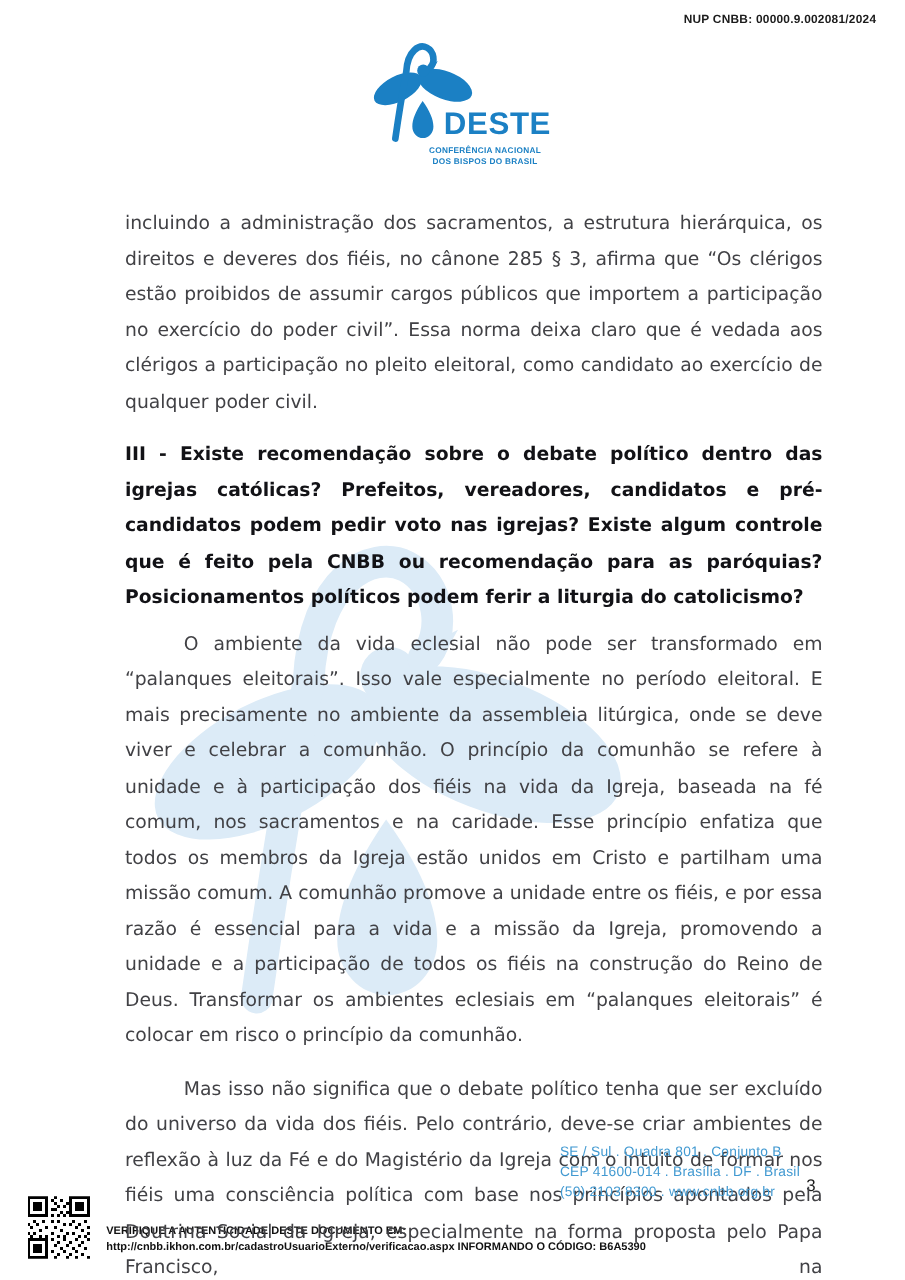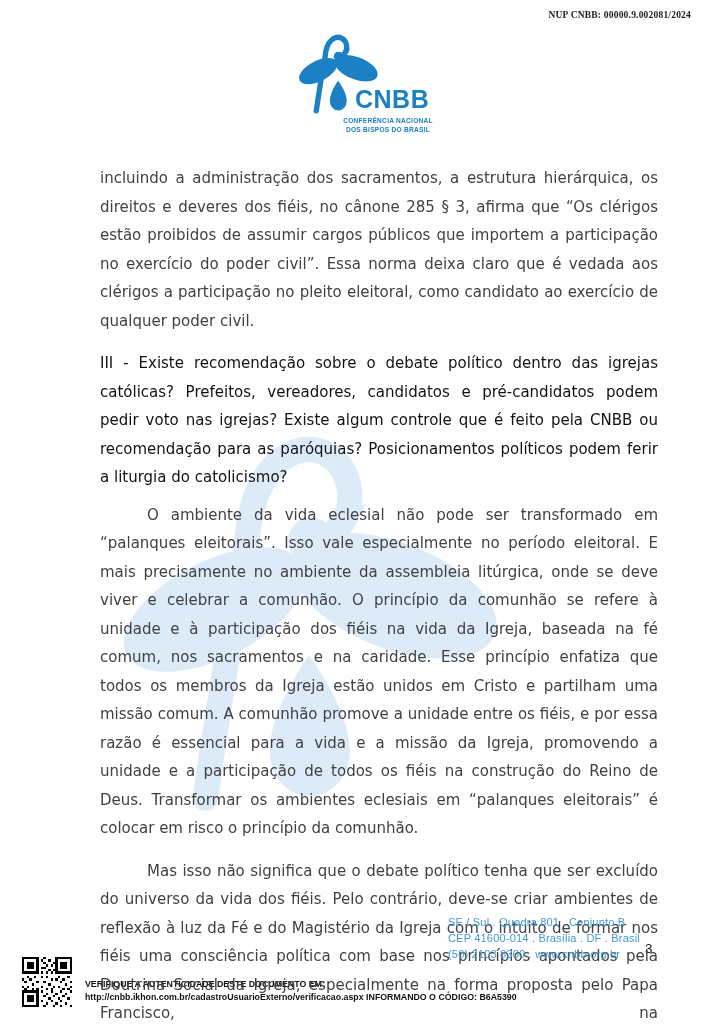--- a/index.html
+++ b/index.html
@@ -5,22 +5,22 @@
   html,body{margin:0;padding:0;background:#ffffff;}
   .page{
     position:relative;
     width:724px;height:1024px;
     background:#ffffff;
     overflow:hidden;
     font-family:"DejaVu Sans",sans-serif;
   }
   
   .nup{
-    position:absolute;top:10px;right:33px;
-    font-family:Liberation Serif, serif;
+    position:absolute;top:10px;right:23px;
+    font-family:Liberation Sans, sans-serif;
     font-size:9.5px;font-weight:bold;color:#1c1c1c;
     letter-spacing:.2px;
   }
   
   .logo{position:absolute;left:293px;top:30px;width:145px;height:110px;}
   .logo .dove{position:absolute;left:0;top:2px;width:97px;height:83px;}
   .logo .acronym{
     position:absolute;left:62px;top:57px;
     font-family:"Liberation Sans",sans-serif;
     font-weight:bold;font-size:25px;line-height:25px;
@@ -40,21 +40,21 @@
   
   .textblock{
     position:absolute;left:100px;top:164px;width:558px;z-index:1;
     color:#414145;
     font-size:15px;line-height:28.5px;
     text-align:justify;
   }
   .textblock p{margin:0;}
   .para-gap1{margin-top:14px !important;}
   .para-gap2{margin-top:9px !important;}
-  .heading{font-weight:normal;color:#121216;}
+  .heading{font-weight:bold;color:#121216;}
   .indent{text-indent:47px;}
   .last-just{text-align-last:justify;}
   
   .footer{
     position:absolute;right:84px;top:914px;z-index:1;
     font-family:"Liberation Sans",sans-serif;
     font-size:11px;line-height:16px;color:#4199d1;
     text-align:left;letter-spacing:.2px;
   }
   .pagenum{
@@ -81,21 +81,21 @@
     <svg class="dove" viewBox="0 0 100 85">
       <g fill="#1b80c4">
         <ellipse cx="26" cy="40" rx="21.5" ry="10.5" transform="rotate(-27 26 40)"></ellipse>
         <ellipse cx="65" cy="37" rx="23.5" ry="11.5" transform="rotate(21 65 37)"></ellipse>
         <circle cx="47" cy="25" r="5"></circle>
         <path d="M51 21l8-4-4 7z"></path>
         <path d="M46.5 50C41 58 38 65 38 71a8.7 9.6 0 0 0 17.4 0c0-6-3.1-13-8.9-21z"></path>
       </g>
       <path d="M24 81 C27 60 30 42 33 26 C34 8 44 3 50 6 C56 9 57 18 53 22" fill="none" stroke="#1b80c4" stroke-width="5.5" stroke-linecap="round"></path>
     </svg>
-    <div class="acronym">CNBB</div>
+    <div class="acronym">DESTE</div>
     <div class="subtitle">
       <div>CONFERÊNCIA NACIONAL</div>
       <div>DOS BISPOS DO BRASIL</div>
     </div>
   </div>
 
   <svg class="watermark" viewBox="0 0 100 85">
     <g fill="#dcebf7">
       <ellipse cx="26" cy="40" rx="21.5" ry="10.5" transform="rotate(-27 26 40)"></ellipse>
       <ellipse cx="65" cy="37" rx="23.5" ry="11.5" transform="rotate(21 65 37)"></ellipse>

